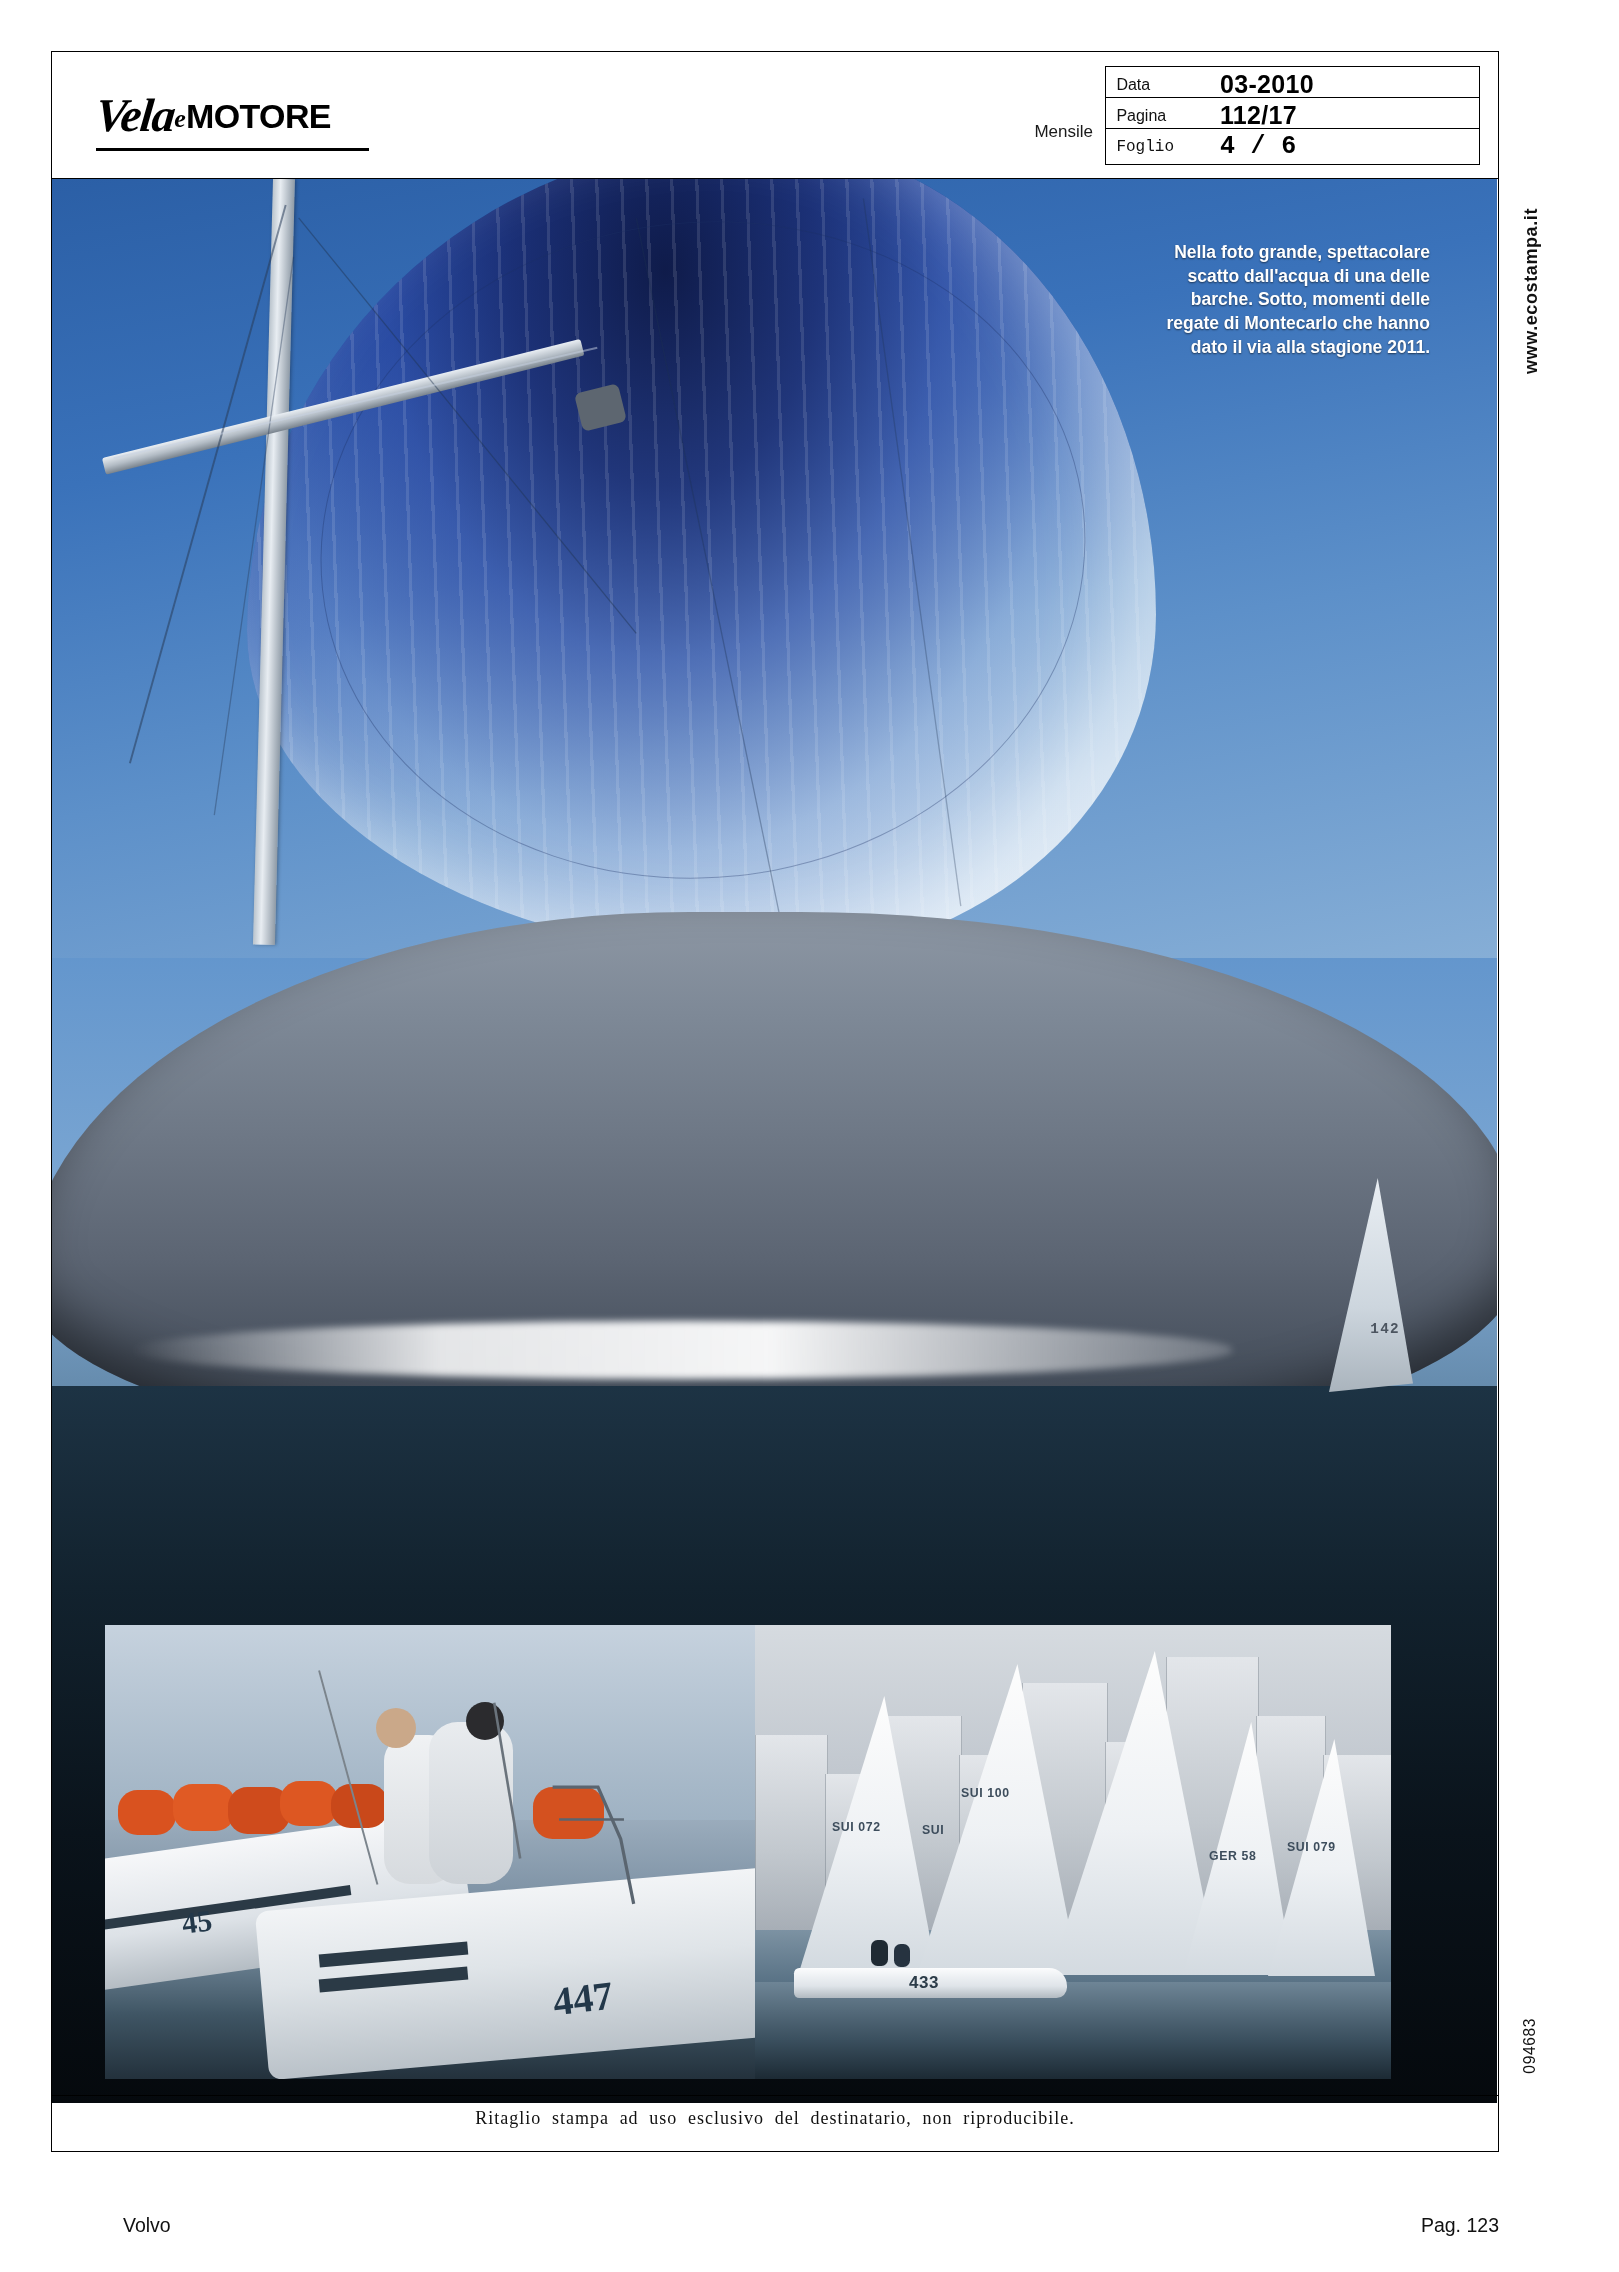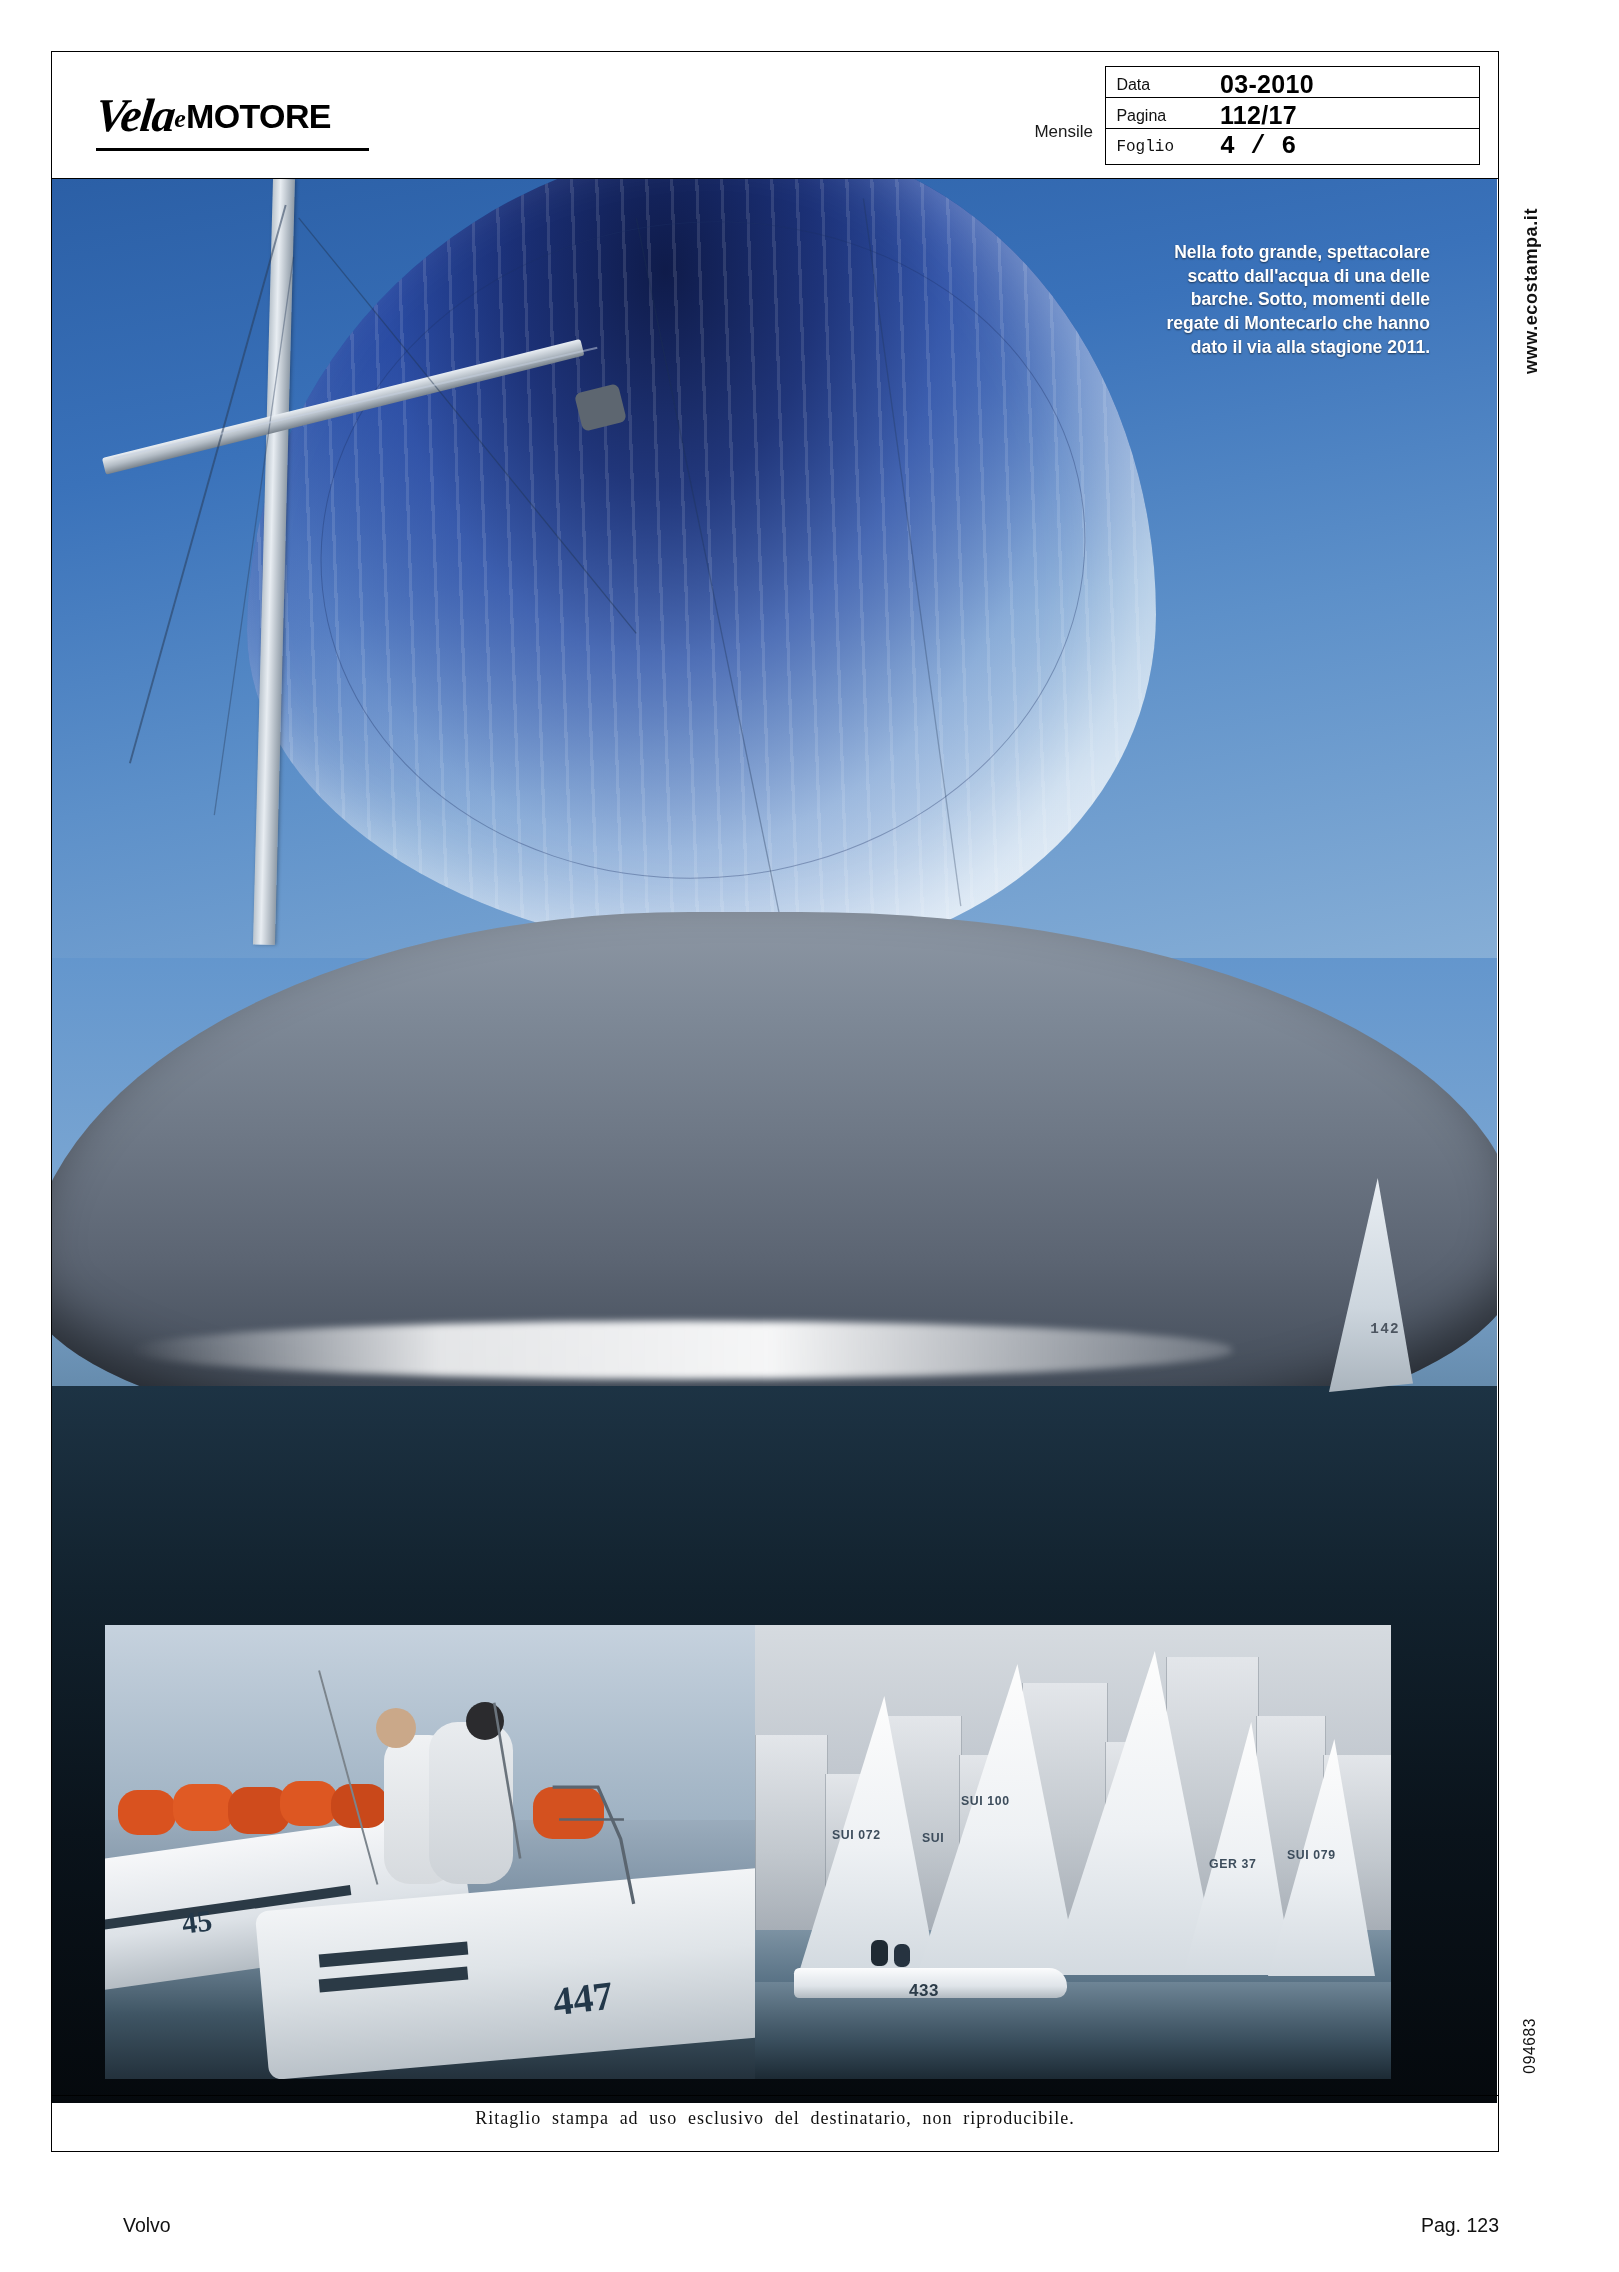--- a/index.html
+++ b/index.html
@@ -327,21 +327,21 @@
 
   
   .rp-buildings { position:absolute; left:0; top:0; width:100%; height:305px;
     background: linear-gradient(180deg,#d6dbe0 0%, #c3c9d0 45%, #aeb6be 100%); }
   .bld { position:absolute; bottom:0; background: linear-gradient(180deg,#e3e6ea 0%, #c2c8ce 60%, #a7aeb6 100%);
     border-left:0.6px solid rgba(120,130,140,.5); border-right:0.6px solid rgba(120,130,140,.5); }
   .rp-water { position:absolute; left:0; bottom:0; width:100%; height:97px;
     background: linear-gradient(180deg,#6e8596 0%, #3a4f5e 60%, #1c2a34 100%); }
   .sail { position:absolute; background: linear-gradient(180deg,#fdfdfd 0%, #eef1f4 55%, #d3dae0 100%);
     clip-path: polygon(62% 0%, 100% 100%, 0% 100%); }
-  .sail-lbl { position:absolute; font-size:12.3px; font-weight:bold; color:#3d4d5c; letter-spacing:0.6px;margin-top:8px; }
+  .sail-lbl { position:absolute; font-size:12.3px; font-weight:bold; color:#3d4d5c; letter-spacing:0.6px; }
 
   
   .clip-footer {
     position: absolute;
     left: 0;
     bottom: 8px;
     width: 100%;
     height: 48px;
     border-top: 1.9px solid #000;
     box-sizing: border-box;
@@ -516,21 +516,21 @@
 
           <div class="sail" style="left:45px;  top:71px; width:136px; height:273px;"></div>
           <div class="sail" style="left:162px; top:39px;  width:162px; height:311px;"></div>
           <div class="sail" style="left:295px; top:26px;  width:169px; height:324px;"></div>
           <div class="sail" style="left:428px; top:97px; width:110px; height:253px;"></div>
           <div class="sail" style="left:513px; top:114px; width:107px; height:237px;"></div>
 
           <div class="sail-lbl" style="left:77px; top:195px;">SUI 072</div>
           <div class="sail-lbl" style="left:206px; top:161px;">SUI 100</div>
           <div class="sail-lbl" style="left:167px; top:198px;">SUI</div>
-          <div class="sail-lbl" style="left:454px; top:224px;">GER 37</div>
+          <div class="sail-lbl" style="left:454px; top:224px;">GER 58</div>
           <div class="sail-lbl" style="left:532px; top:215px;">SUI 079</div>
 
           <div style="position:absolute; left:39px; top:343px; width:273px; height:30px; background:linear-gradient(180deg,#fbfcfd 0%, #dfe4e9 60%, #b2bac1 100%); border-radius:5.2px 18px 10.4px 5.2px;"></div>
           <div class="sail-lbl" style="left:154px; top:348px; font-size:17px; color:#2c3c49;">433</div>
           <div style="position:absolute; left:116px; top:315px; width:17px; height:26px; background:#1f2a33; border-radius:6.5px;"></div>
           <div style="position:absolute; left:139px; top:319px; width:15.6px; height:23.4px; background:#263340; border-radius:6.5px;"></div>
         </div>
       </div>
     </div>
 

